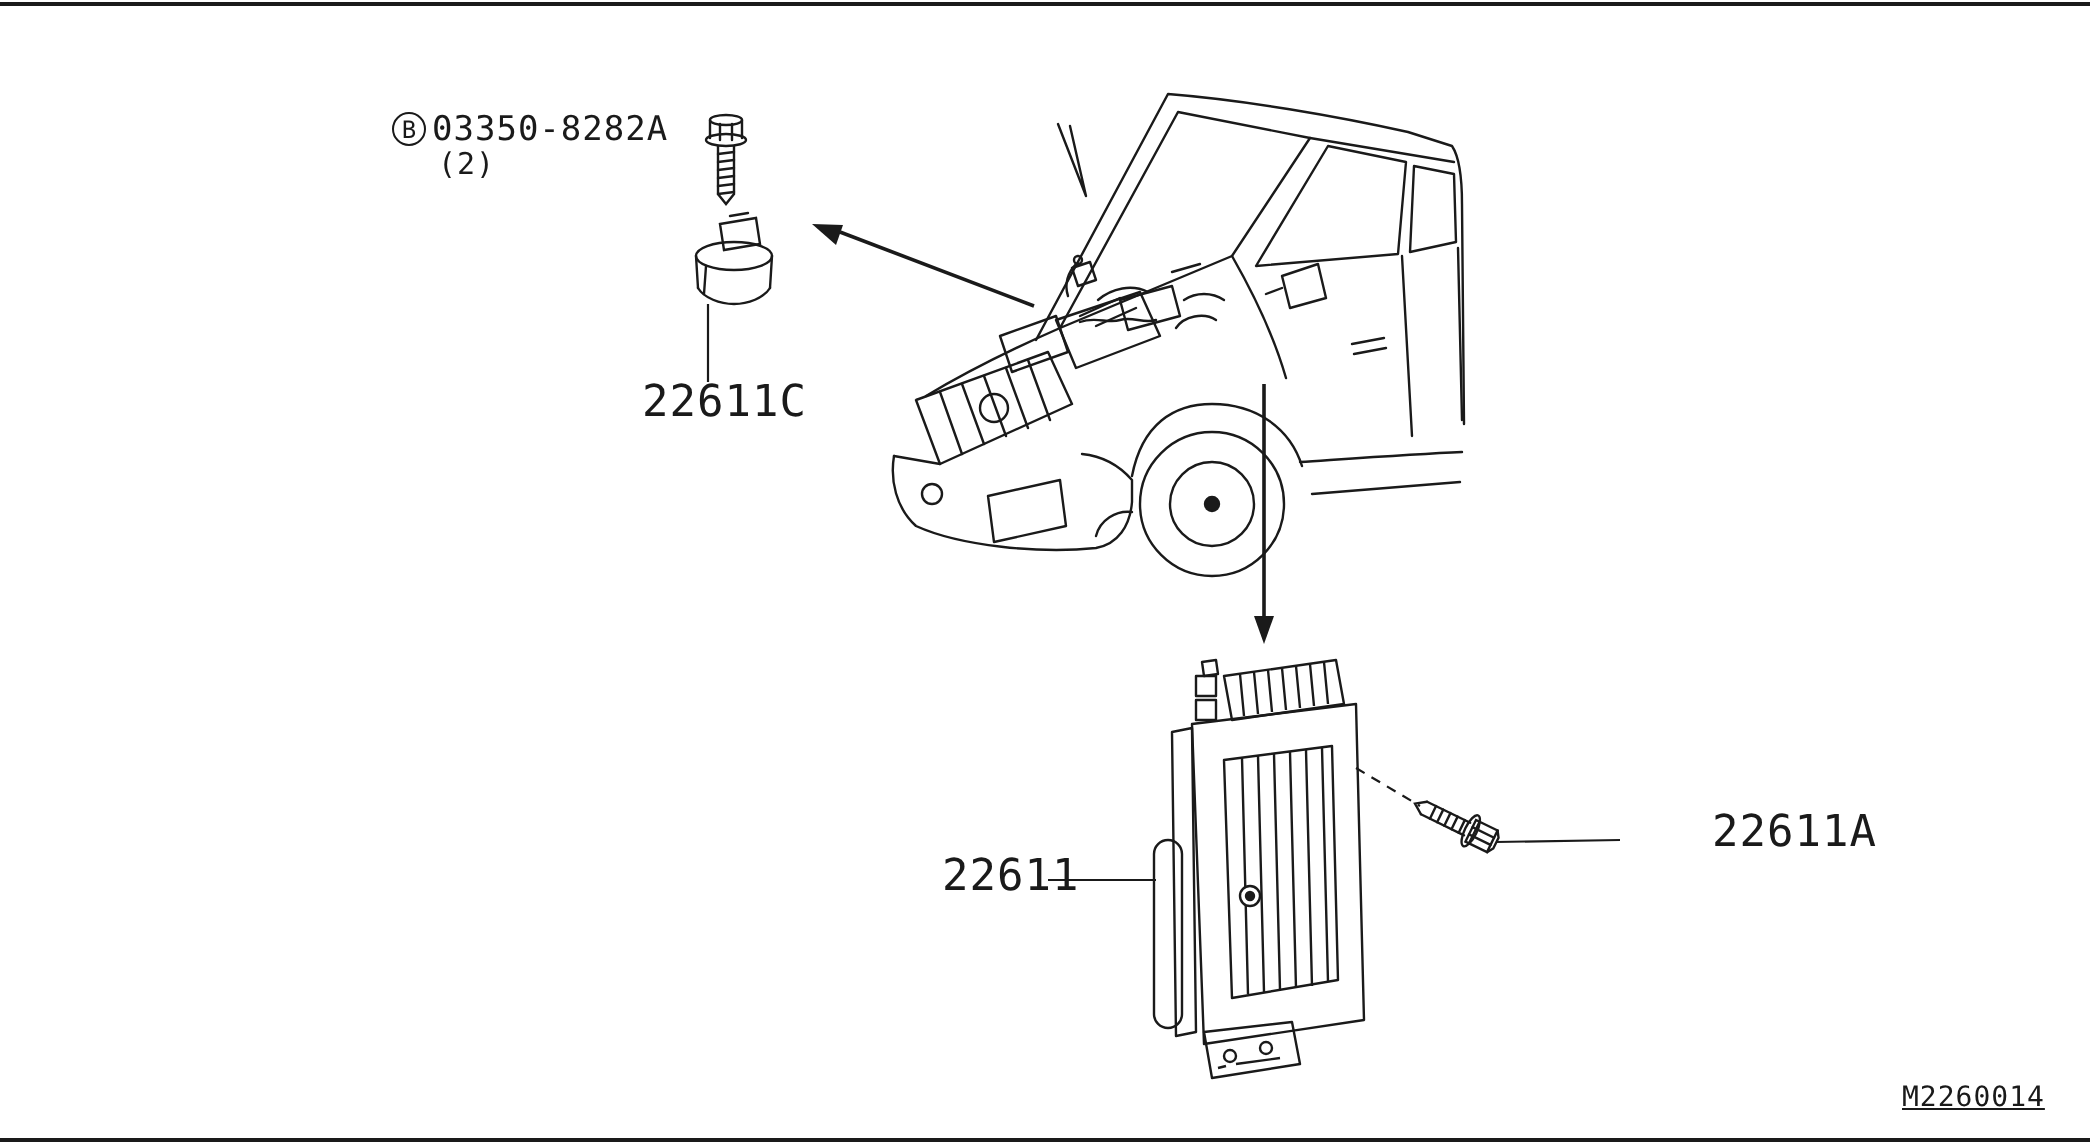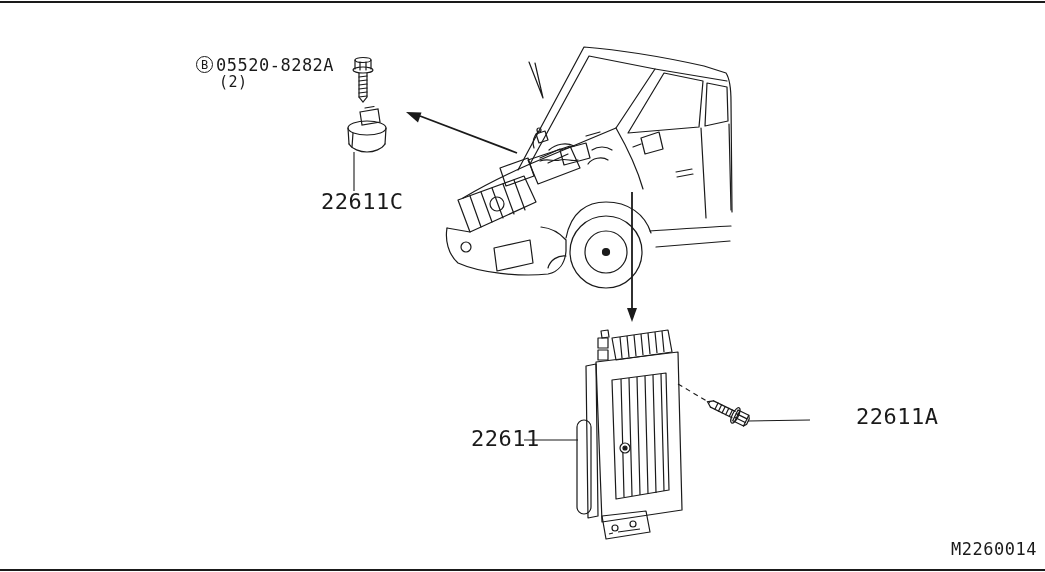--- a/index.html
+++ b/index.html
@@ -22,21 +22,21 @@
     top: 0;
   }
   .label {
     position: absolute;
     white-space: pre;
     font-size: 22px;
     letter-spacing: 0.5px;
     line-height: 18px;
   }
   .label.qty { font-size: 15px; line-height: 15px; }
-  .label.code { font-size: 17px; line-height: 17px; letter-spacing: 0.5px; }
+  .label.code { font-size: 14px; line-height: 17px; letter-spacing: 0.5px; text-decoration: underline; }
   .label.ref { font-size: 17px; line-height: 18px; }
   .circle-badge {
     position: absolute;
     width: 17px;
     height: 17px;
     border: 1.5px solid #1a1a1a;
     border-radius: 50%;
     display: flex;
     align-items: center;
     justify-content: center;
@@ -168,21 +168,21 @@
       <path d="M517,153 L420,116" fill="none"></path>
       <polygon points="406,112 421.5,112.5 418,122.5" fill="#1a1a1a" stroke="none"></polygon>
       <path d="M632,192 L632,310" fill="none"></path>
       <polygon points="632,322 627,308 637,308" fill="#1a1a1a" stroke="none"></polygon>
     </g>
   </svg>
 
   <div class="circle-badge" style="left:196px; top:56px;">
     <span>B</span>
   </div>
-  <div class="label ref" style="left:216px; top:56px;">05520-8282A</div>
+  <div class="label ref" style="left:216px; top:56px;">03350-8282A</div>
   <div class="label qty" style="left:219px; top:75px;">(2)</div>
 
   <div class="label" style="left:321px; top:193px;">22611C</div>
 
   <div class="label" style="left:471px; top:430px;">22611</div>
 
   <div class="label" style="left:856px; top:408px;">22611A</div>
 
   <div class="label code" style="left:951px; top:541px;">M2260014</div>
 

